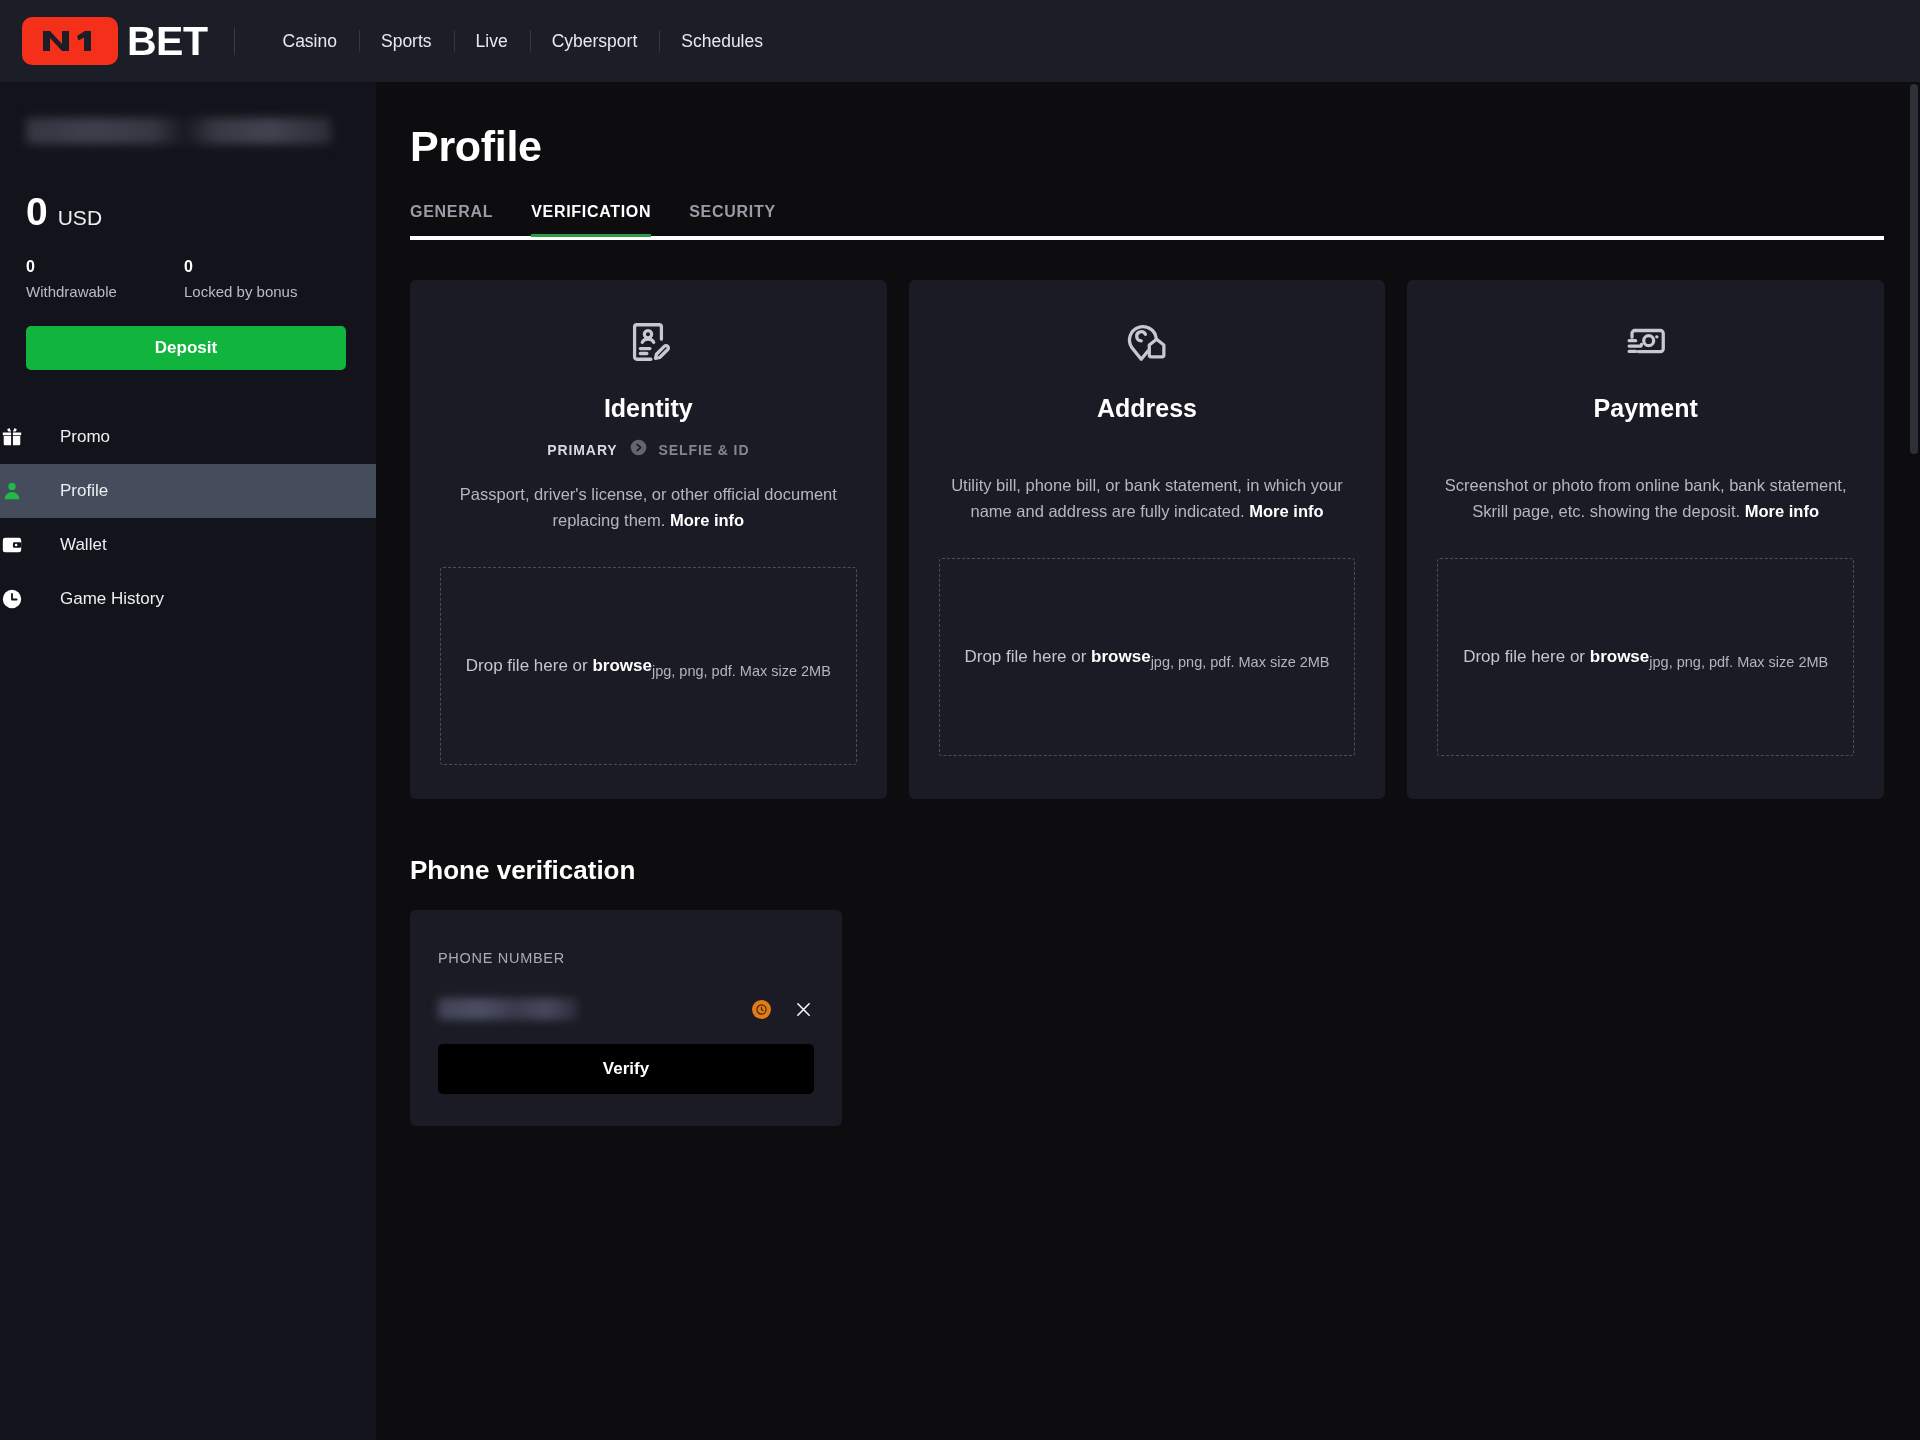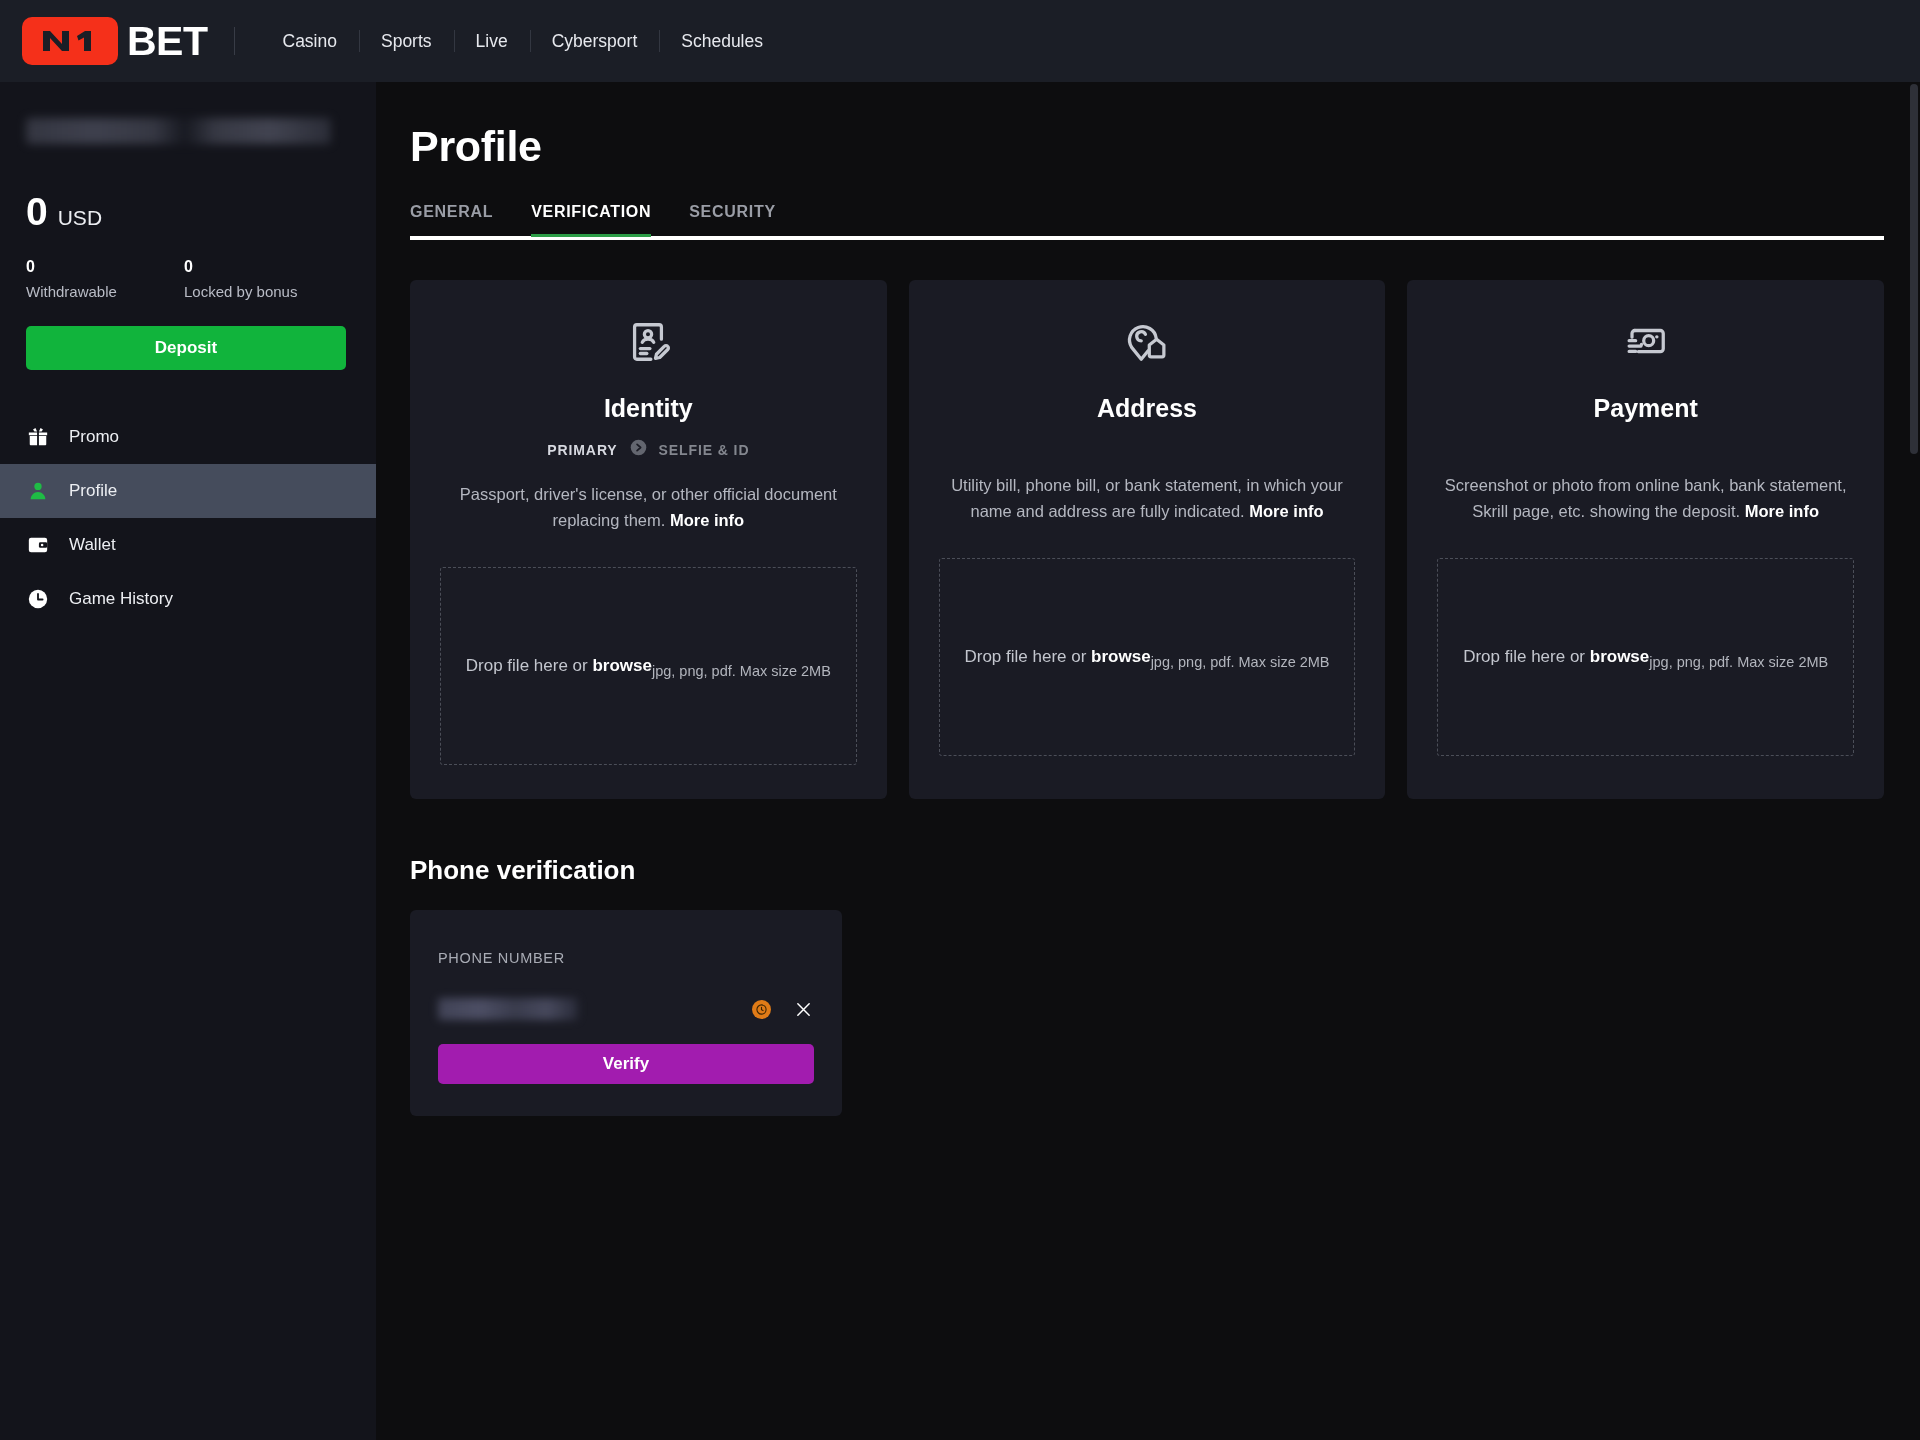--- a/index.html
+++ b/index.html
@@ -104,22 +104,21 @@
     font-weight: 700;
     font-family: inherit;
     width: 320px;
     cursor: pointer;
   }
   .menu { margin-top: 40px; }
   .menu-item {
     height: 54px;
     display: flex;
     align-items: center;
-    padding-left: 26px;
-    gap: 19px;
+    gap: 36px;
     cursor: pointer;
     color: #eceef2;
     font-size: 17px;
   }
   .menu-item.active { background: #454c5c; }
   .menu-ico { width: 24px; height: 24px; display:flex; align-items:center; justify-content:center; flex: 0 0 24px; }
 
   
   .main {
     flex: 1;
@@ -262,22 +261,22 @@
   }
   .x-btn {
     margin-left: 21px;
     width: 22px; height: 22px;
     display:flex; align-items:center; justify-content:center;
     cursor: pointer;
   }
   .verify-btn {
     margin-top: 20px;
     width: 100%;
-    height: 40px;
-    background: #a21caf;
+    height: 50px;
+    background: #000000;
     border: none;
     border-radius: 5px;
     color: #fff;
     font-size: 17px;
     font-weight: 700;
     font-family: inherit;
     cursor: pointer;
   }
 
   

